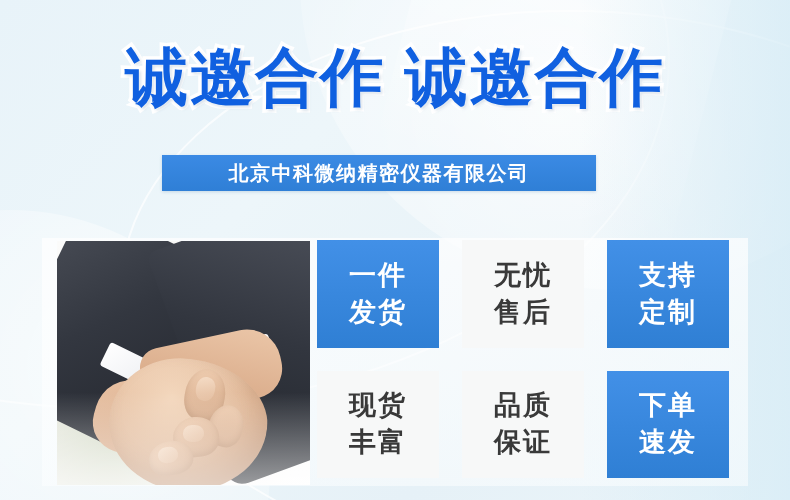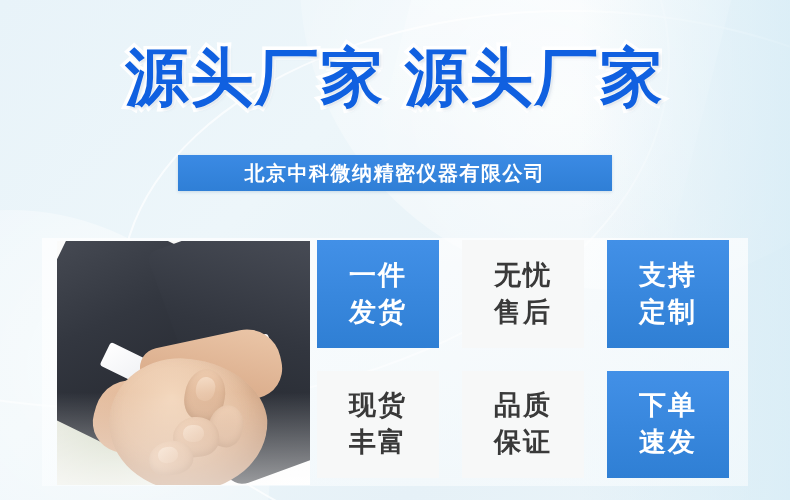--- a/index.html
+++ b/index.html
@@ -85,21 +85,21 @@
     -webkit-text-stroke: 7px #ffffff;
     paint-order: stroke fill;
     text-shadow:
        0 0 2px #ffffff,
        2px 2px 3px rgba(120,150,180,0.28);
   }
 
   
   #company-bar {
     position: absolute;
-    left: 178px;
+    left: 162px;
     top: 155px;
     width: 434px;
     height: 36px;
     background: linear-gradient(180deg, #3b8ae4 0%, #2f7fd6 100%);
     display: flex;
     align-items: center;
     justify-content: center;
     box-shadow: 0 1px 3px rgba(60,110,160,0.22);
   }
   #company-bar .txt {
@@ -264,21 +264,21 @@
 
 <div id="banner">
 
   <div class="bg-arc bg-arc-1"></div>
   <div class="bg-arc bg-arc-2"></div>
   <div class="bg-arc bg-arc-3"></div>
   <div class="bg-arc bg-arc-4"></div>
   <div class="bg-wedge"></div>
   <div class="bg-tint-right"></div>
 
-  <div id="headline">源头厂家 源头厂家</div>
+  <div id="headline">诚邀合作 诚邀合作</div>
 
   <div id="company-bar">
     <span class="txt">北京中科微纳精密仪器有限公司</span>
   </div>
 
   <div id="panel"></div>
 
   <div id="photo">
     <div class="ph-bg"></div>
     <div class="sleeve-l"></div>

